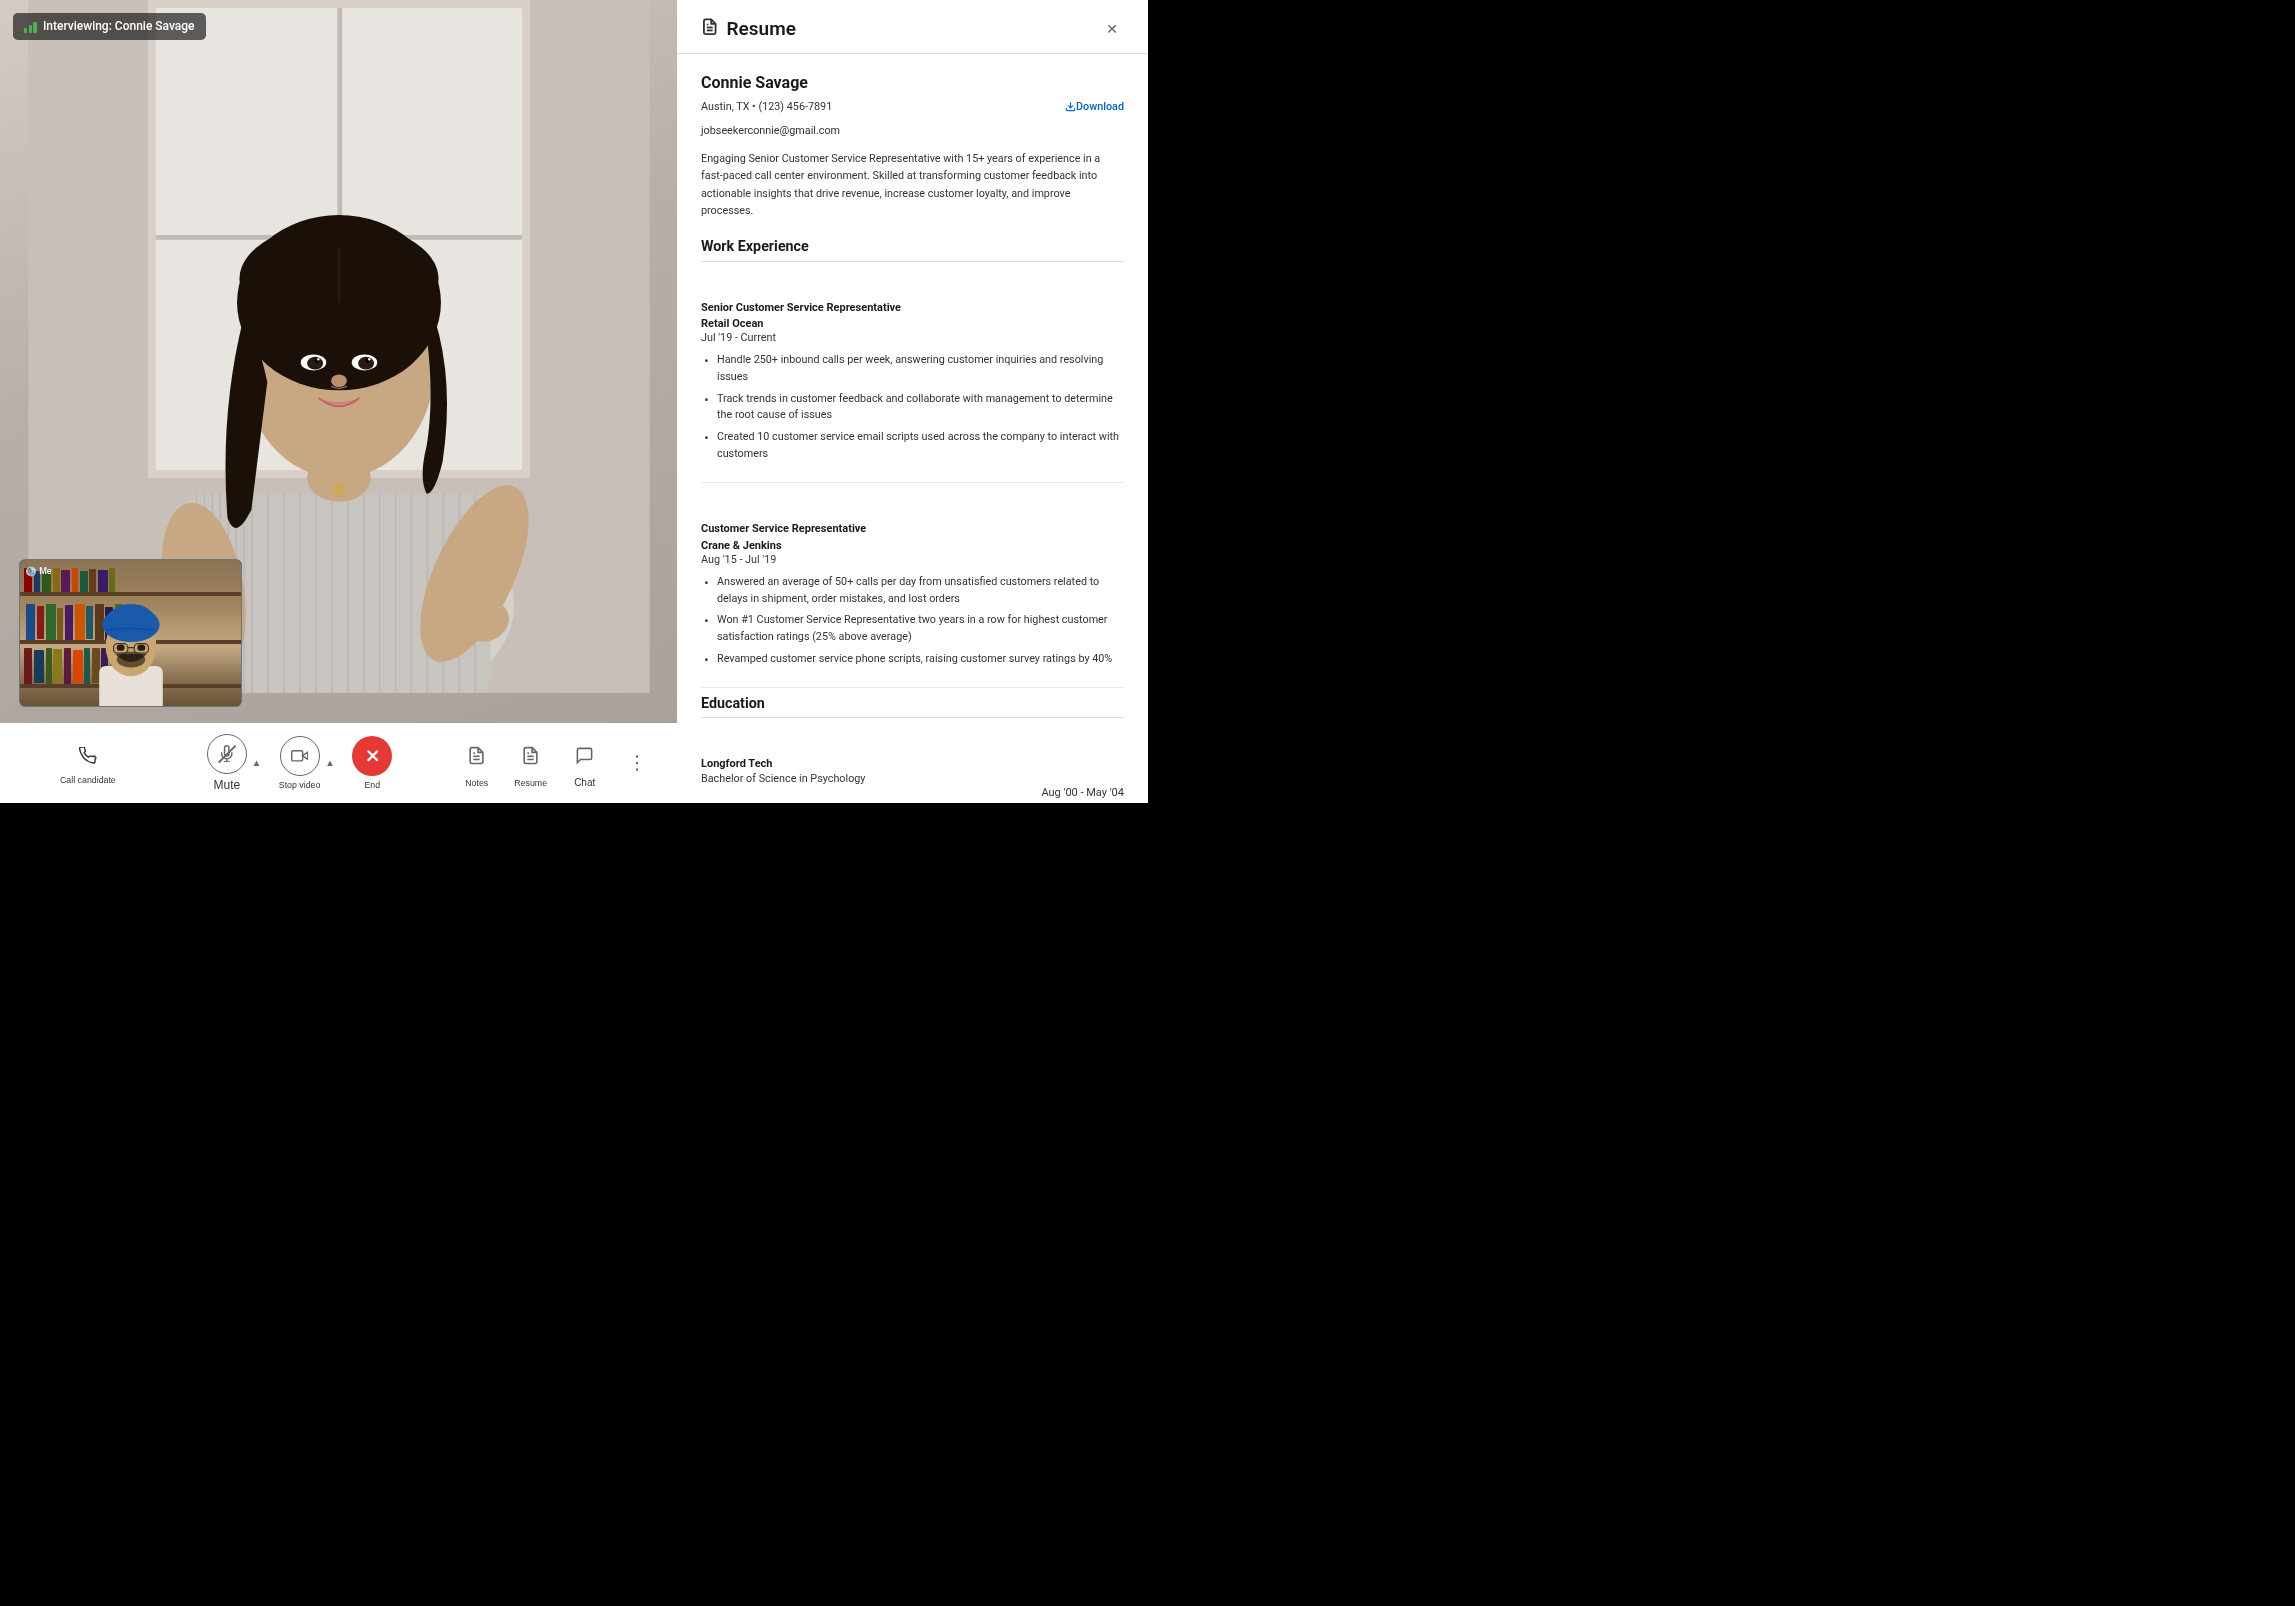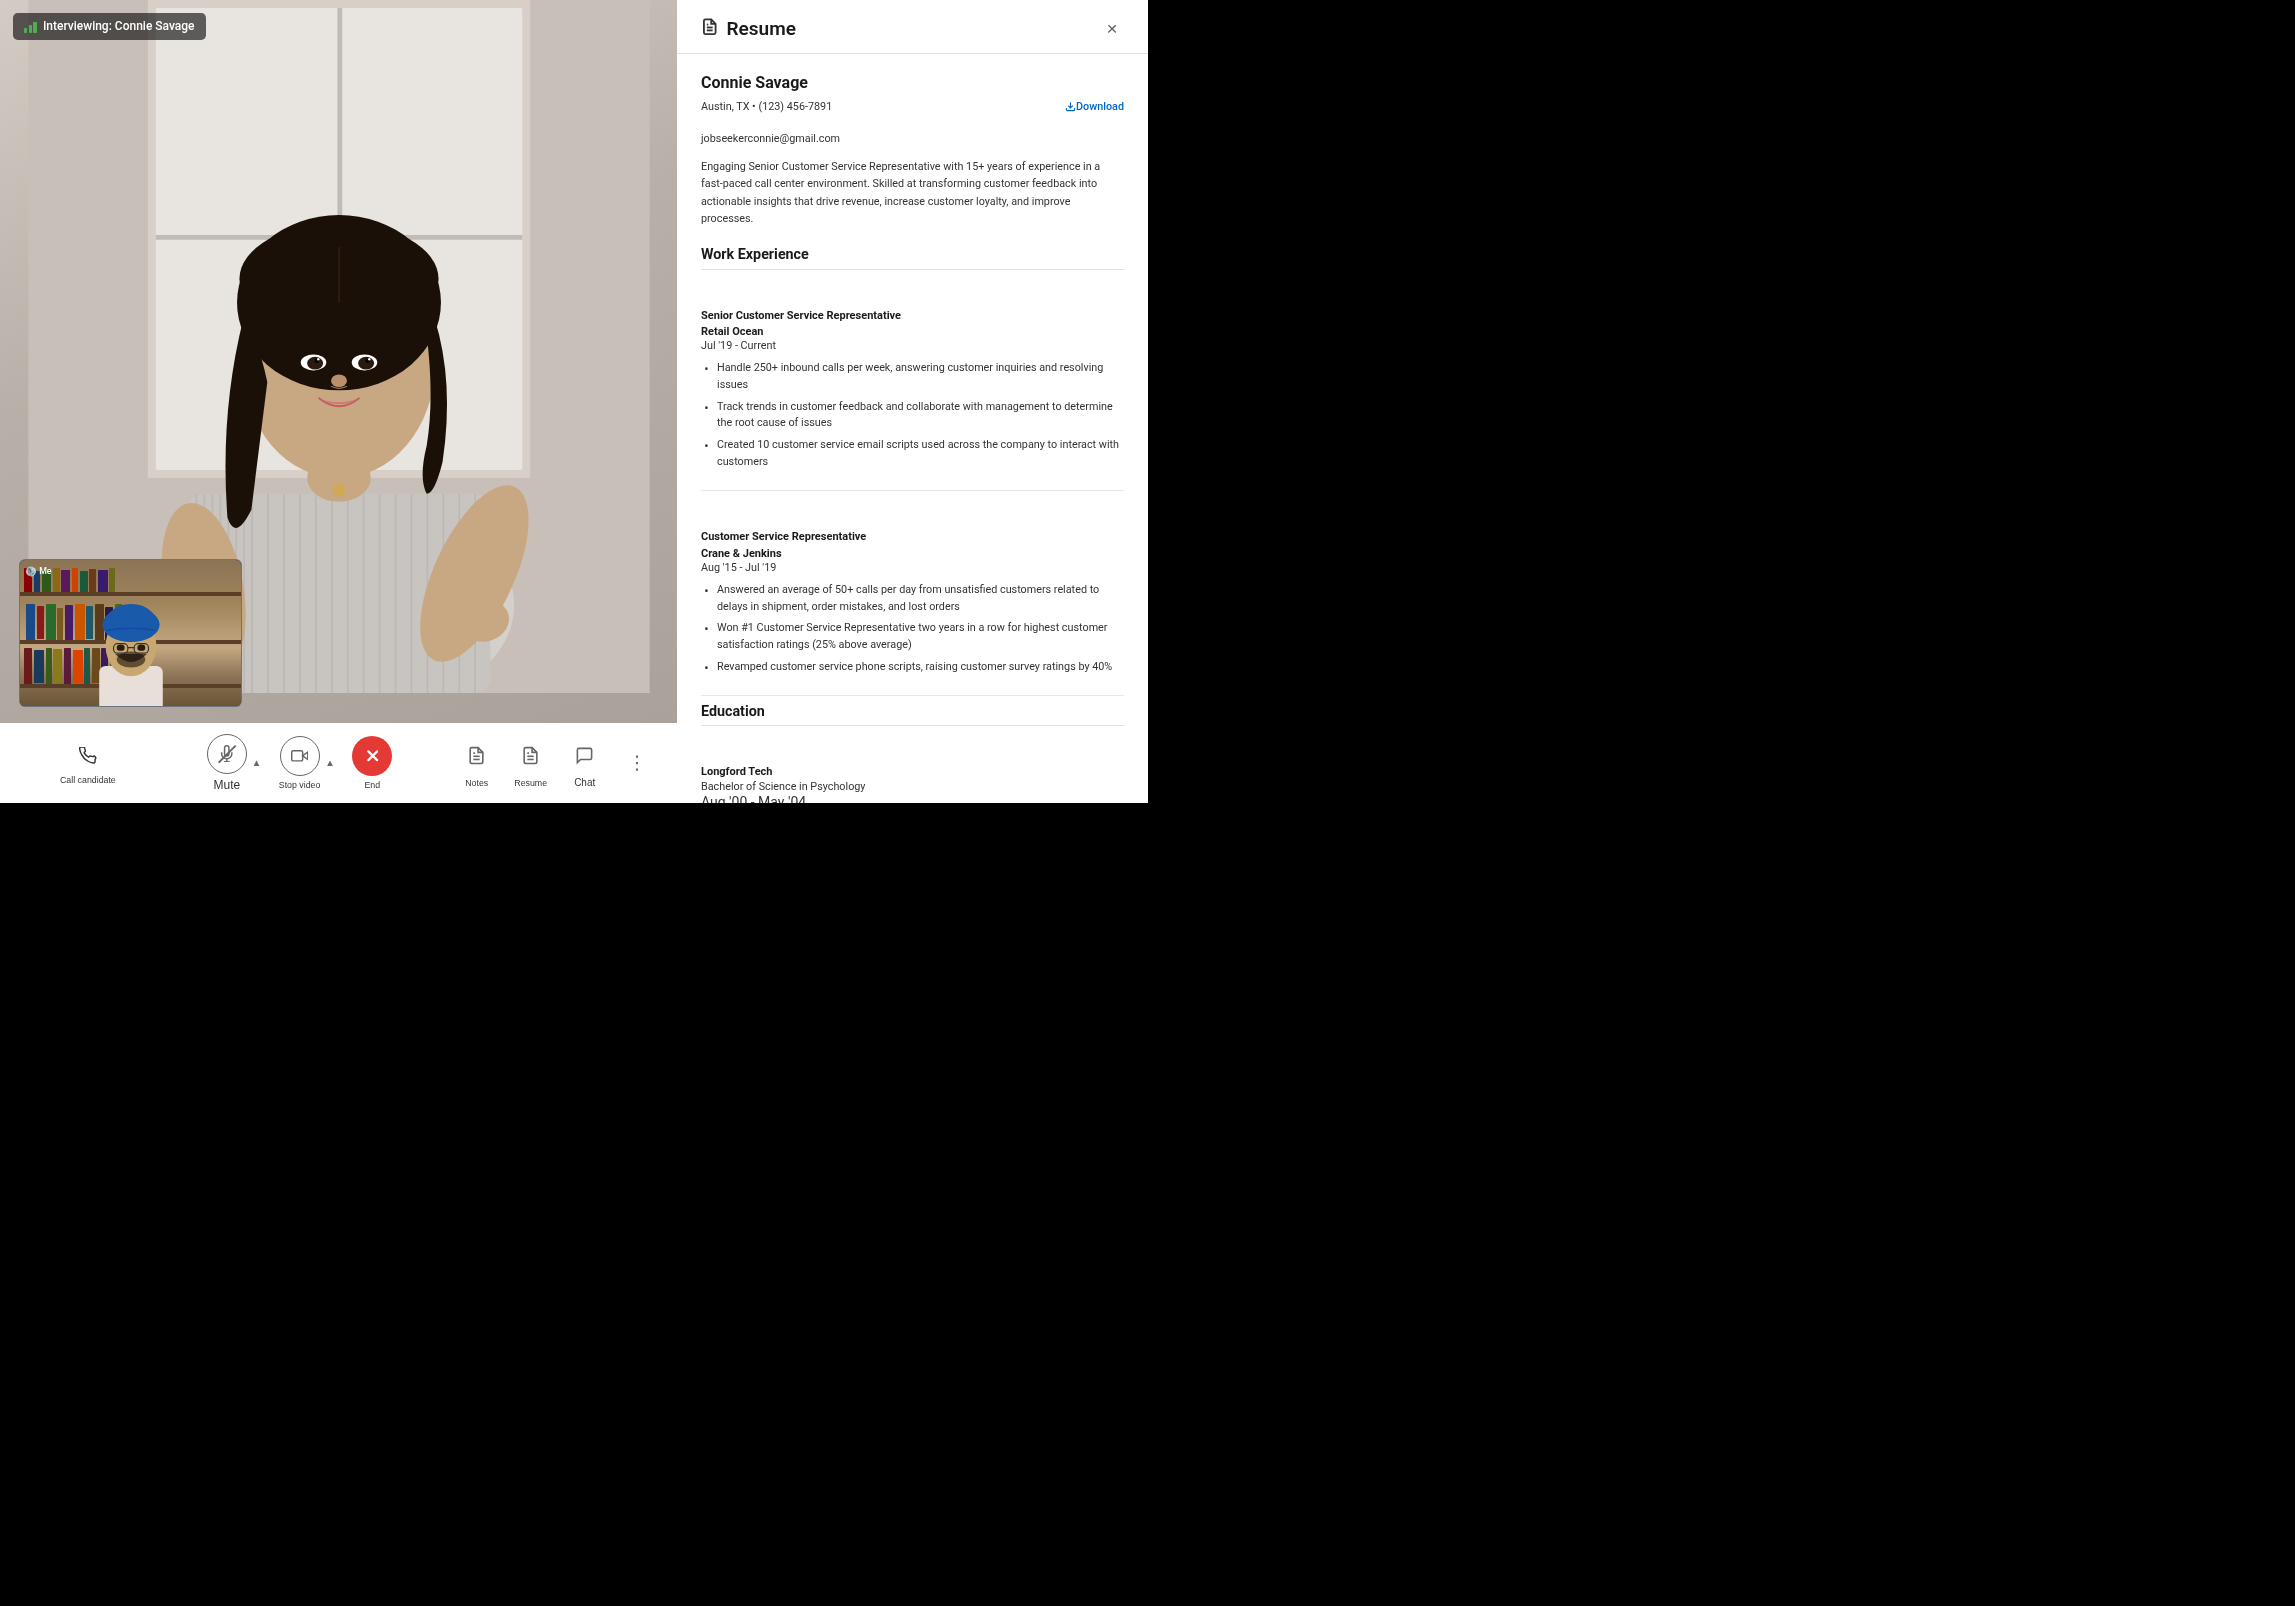--- a/index.html
+++ b/index.html
@@ -269,21 +269,21 @@
       font-size: 16px;
       font-weight: 700;
       color: #1a1a1a;
       margin-bottom: 8px;
     }
 
     .candidate-contact-row {
       display: flex;
       align-items: center;
       justify-content: space-between;
-      margin-bottom: 19px;
+      margin-bottom: 11px;
     }
 
     .contact-info {
       font-size: 10.8px;
       color: #333;
     }
 
     .download-link {
       display: flex;
       align-items: center;
@@ -378,22 +378,23 @@
       margin-bottom: 1.6px;
     }
 
     .edu-degree {
       font-size: 10.8px;
       color: #333;
       margin-bottom: 1.6px;
     }
 
     .edu-dates {
-      font-size: 14px;
-      color: #333;
+      font-size: 11px;
+      color: #333;
+      text-align: right;
     }
 
     
     .resume-body::-webkit-scrollbar { width: 4.8px; }
     .resume-body::-webkit-scrollbar-track { background: #f0f0f0; }
     .resume-body::-webkit-scrollbar-thumb { background: #ccc; border-radius: 2.4px; }
   </style>
 </head>
 <body>
 

